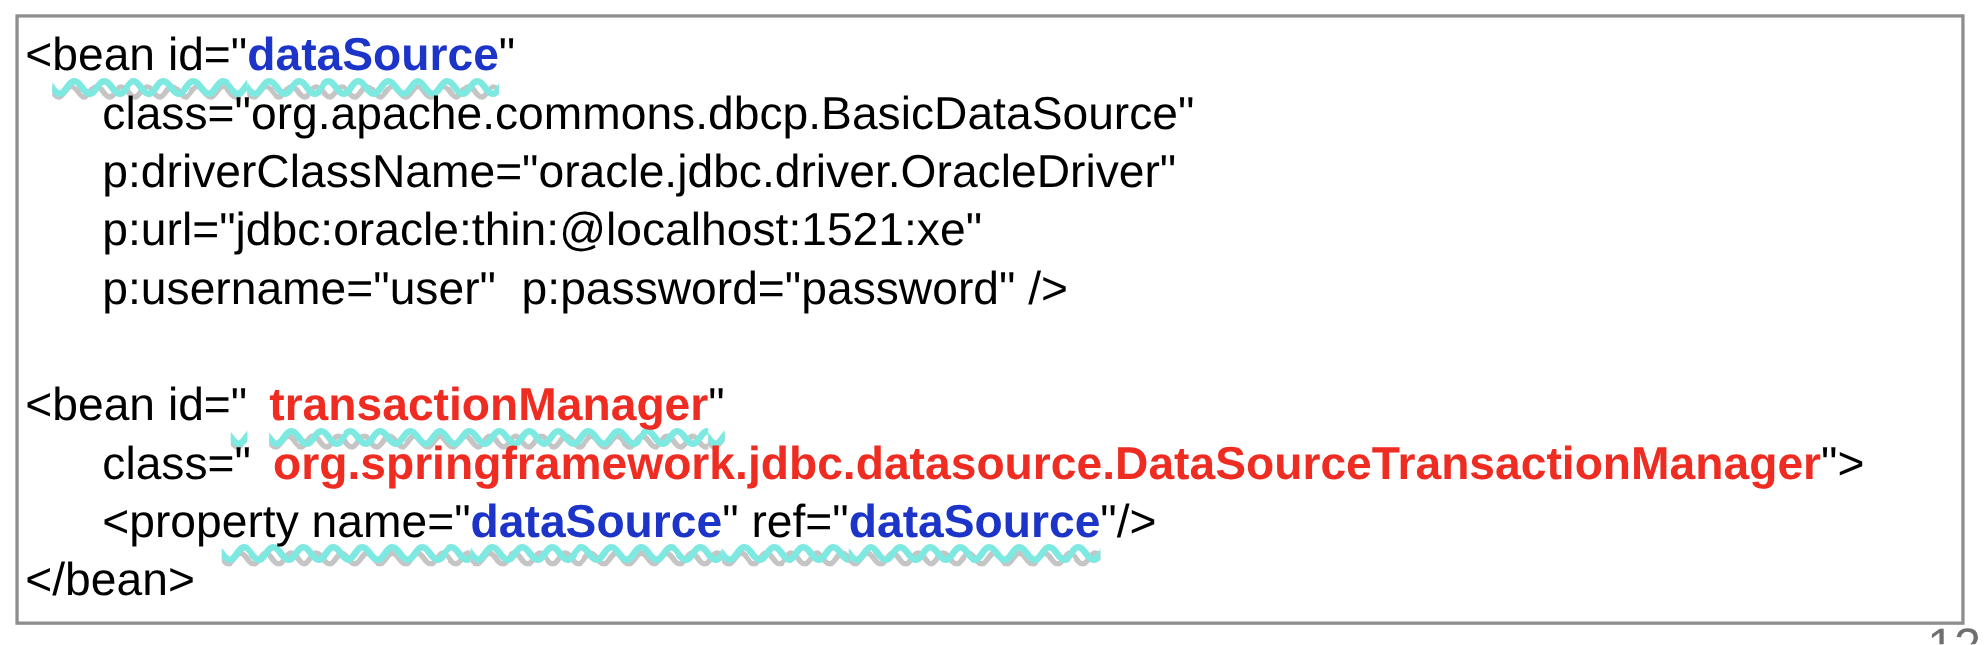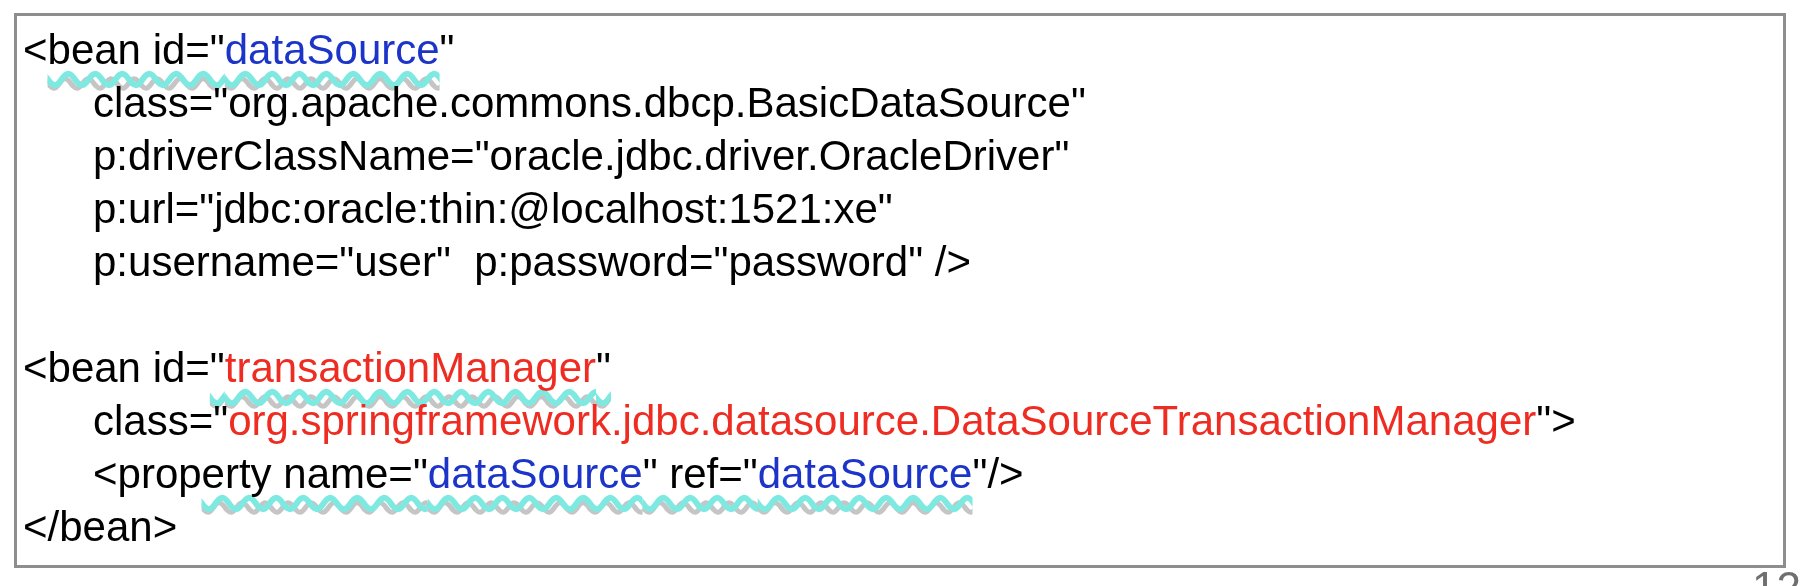--- a/index.html
+++ b/index.html
@@ -31,22 +31,22 @@
     font-size: 42px;
     line-height: 53px;
     white-space: pre;
     color: var(--black, #000000);
   }
   .code-line {
     height: 53px;
   }
   .seg { color: var(--black, #000000); }
   .seg.c-blue { color: var(--blue, #1c35c8); }
-  .seg.c-red  { color: var(--red, #ee2c22); }
-  .seg.bold   { font-weight: normal; }
+  .seg.c-red  { color: var(--red, #ee2c22); margin-left: 20px; }
+  .seg.bold   { font-weight: bold; }
   
   .sq-outer {
     text-decoration-line: underline;
     text-decoration-style: wavy;
     text-decoration-color: var(--squiggle-shadow, rgba(150,150,150,0.55));
     text-decoration-thickness: 5px;
     text-underline-offset: 13px;
     text-decoration-skip-ink: none;
   }
   .sq-inner {

